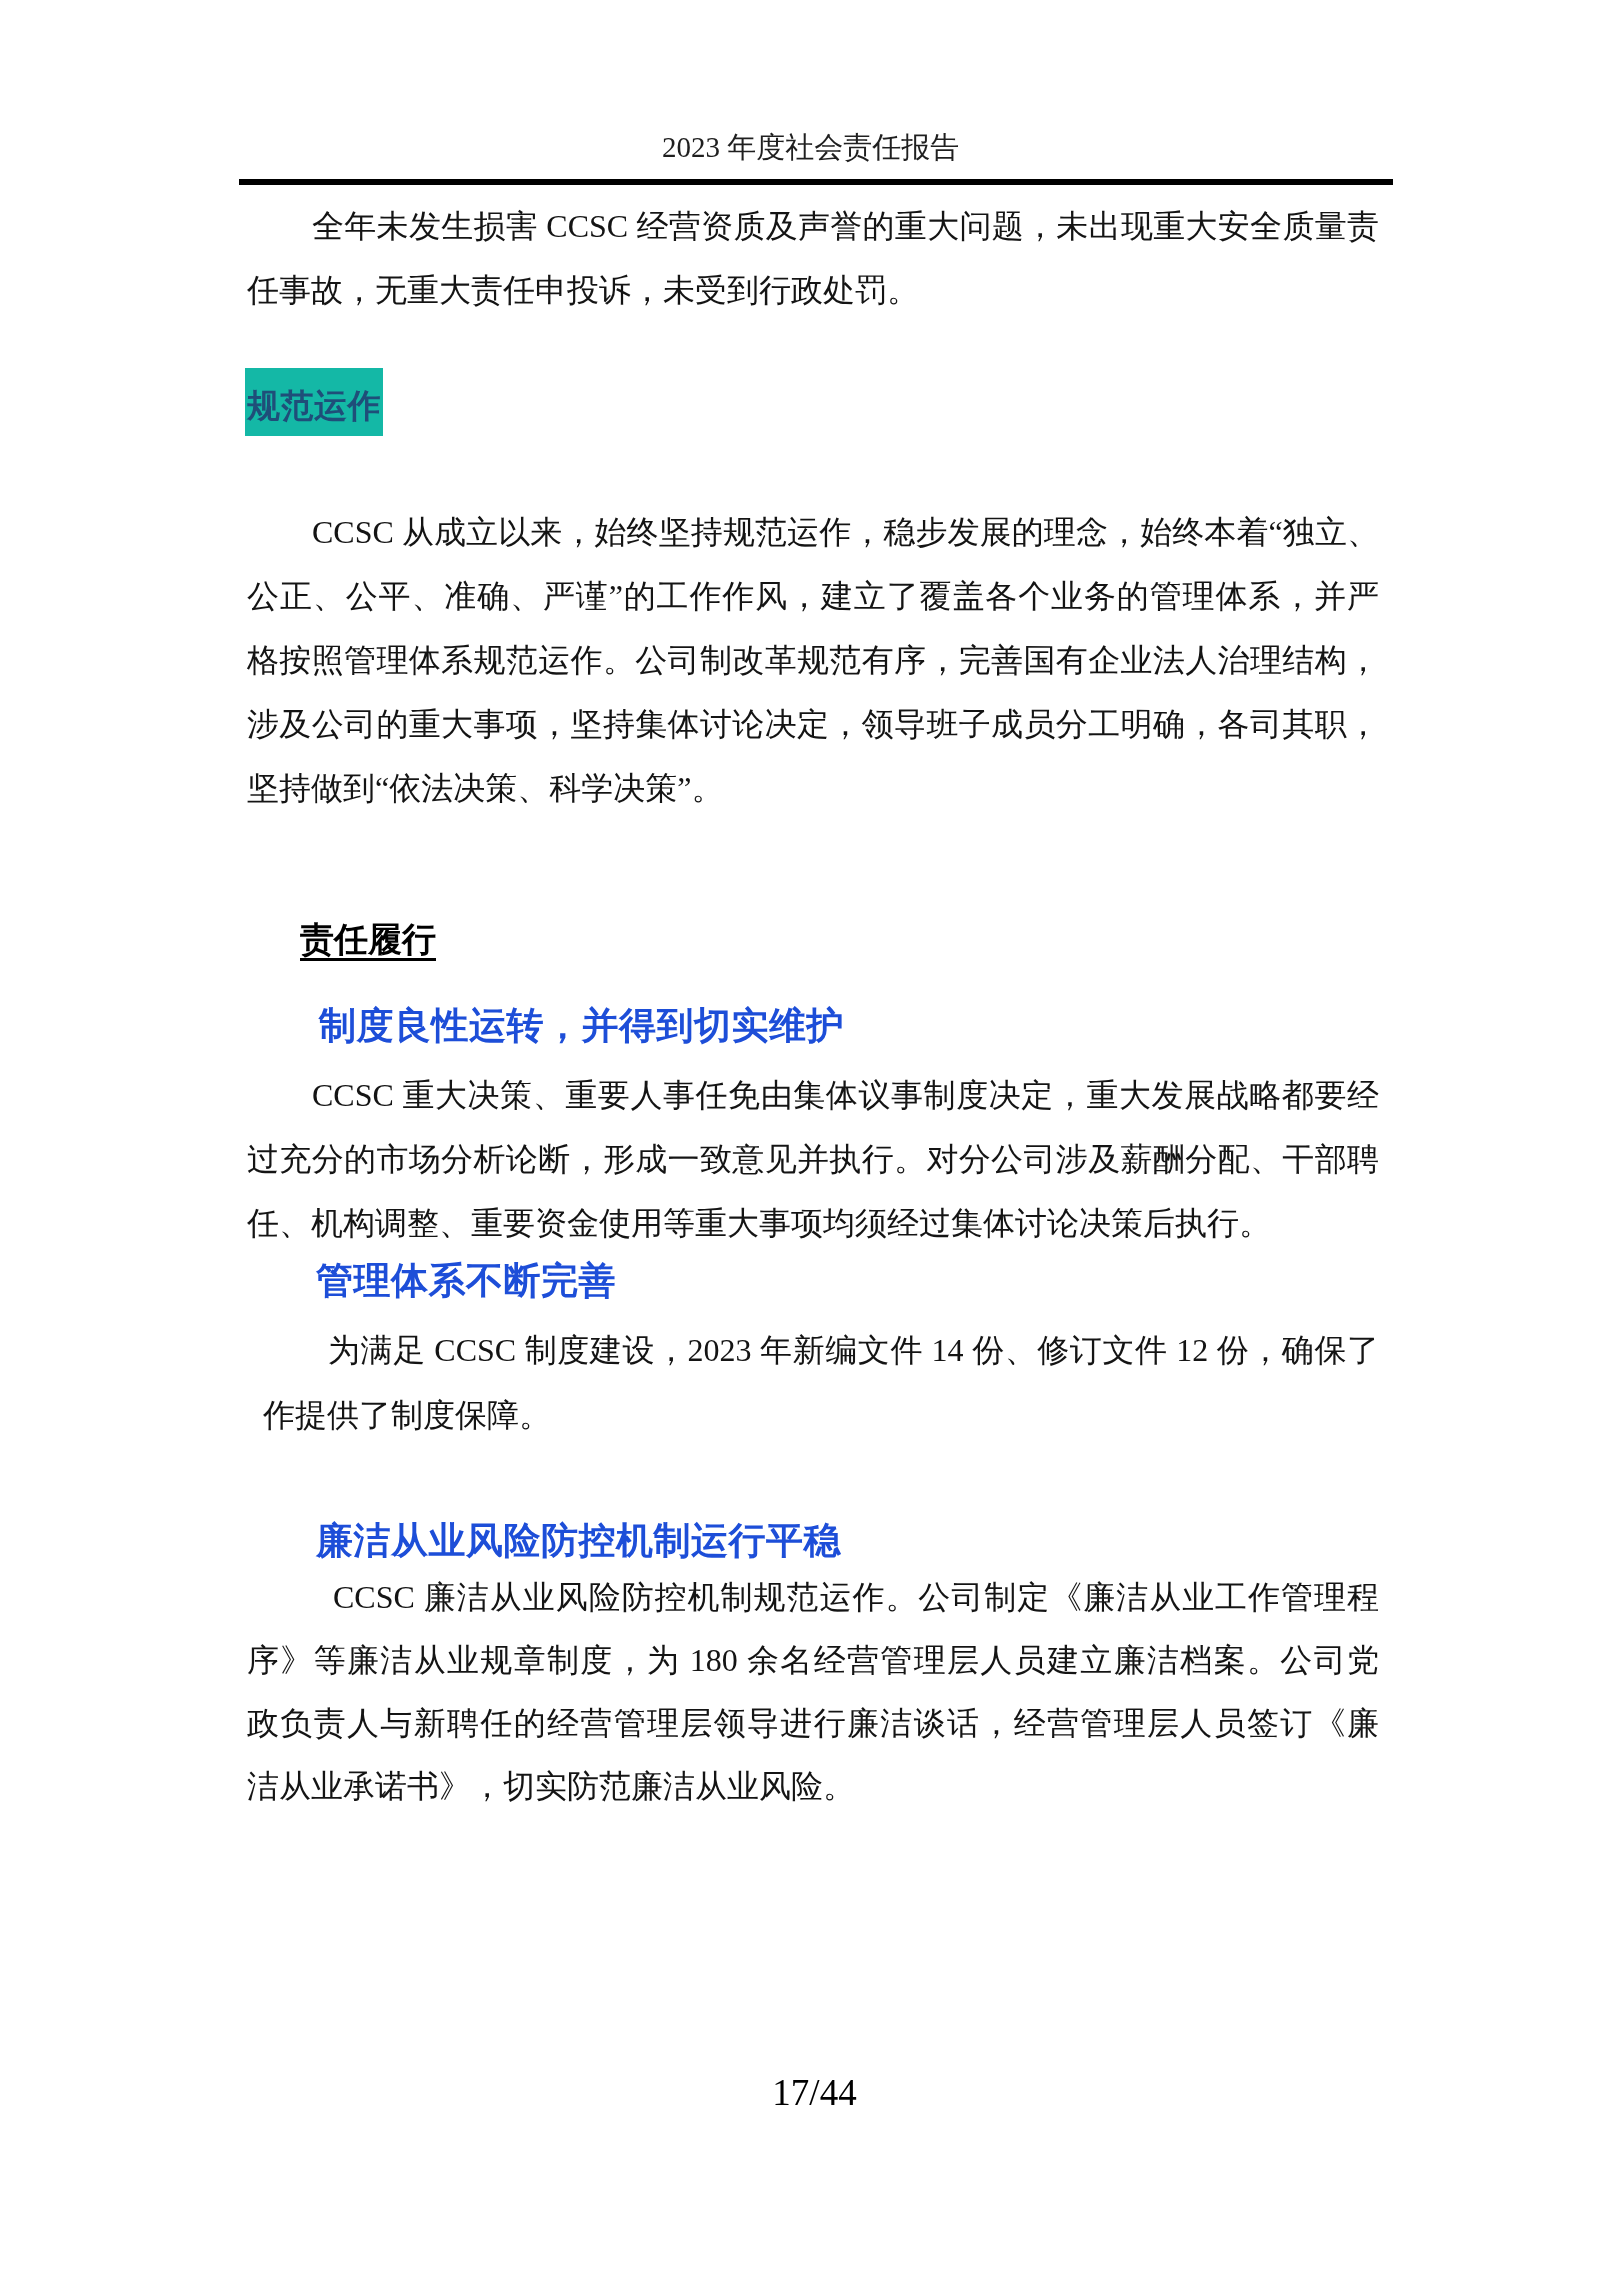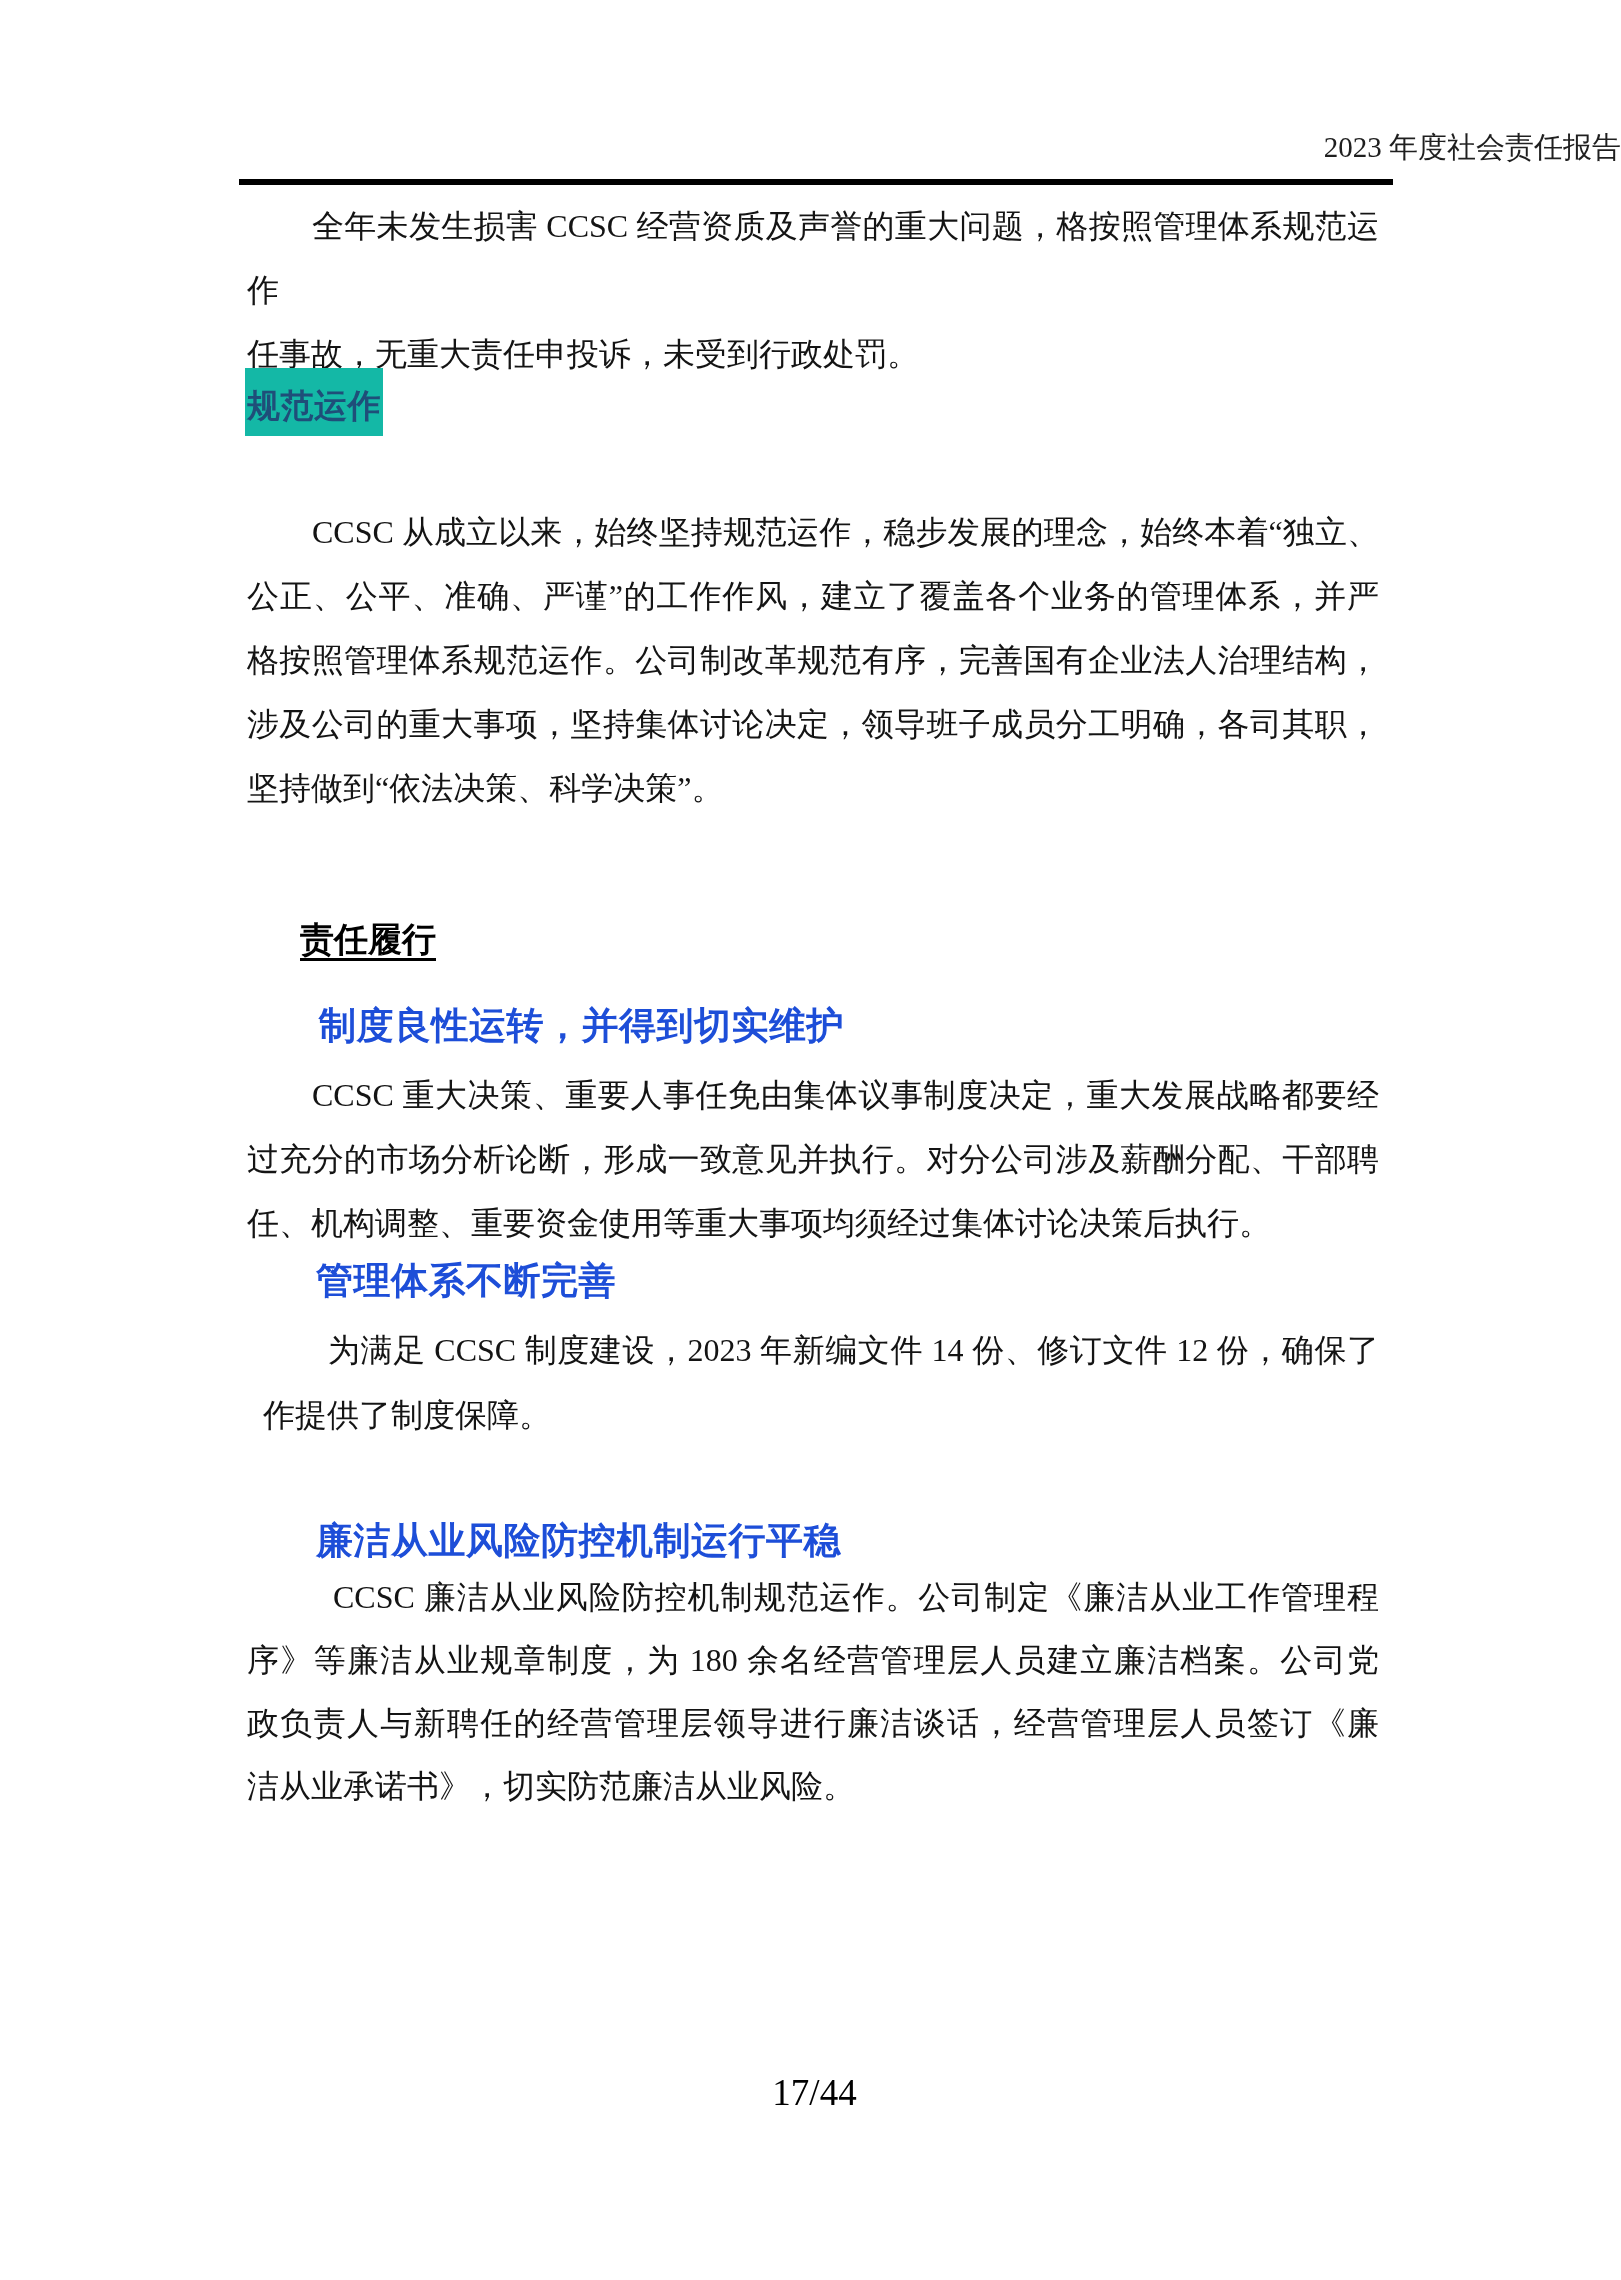--- a/index.html
+++ b/index.html
@@ -8,21 +8,21 @@
     width:1621px; height:2281px;
     margin:0 auto;
     background:#ffffff;
     font-family:"Liberation Serif", serif;
     color:#141414;
     overflow:hidden;
   }
   
   .header-title {
     position:absolute; top:130px; left:0; right:0;
-    text-align:right;
+    text-align:center;
     font-size:29px; line-height:35px;
     color:#1f1f1f;
   }
   .header-rule {
     position:absolute; top:179px; left:239px; width:1154px; height:5.9px;
     background:#000000;
   }
   
   .para {
     position:absolute; left:247px; width:1132px;
@@ -81,21 +81,21 @@
 </style>
 </head>
 <body>
 
 <div class="page">
 
   <div class="header-title">2023 年度社会责任报告</div>
   <div class="header-rule"></div>
 
   <div class="para" style="top:194px;">
-    <div class="line first">全年未发生损害 CCSC 经营资质及声誉的重大问题，格按照管理体系规范运作</div>
+    <div class="line first">全年未发生损害 CCSC 经营资质及声誉的重大问题，未出现重大安全质量责</div>
     <div class="line last">任事故，无重大责任申投诉，未受到行政处罚。</div>
   </div>
 
   <div class="section-heading">规范运作</div>
 
   <div class="para" style="top:500px;">
     <div class="line first">CCSC 从成立以来，始终坚持规范运作，稳步发展的理念，始终本着“独立、</div>
     <div class="line">公正、公平、准确、严谨”的工作作风，建立了覆盖各个业务的管理体系，并严</div>
     <div class="line">格按照管理体系规范运作。公司制改革规范有序，完善国有企业法人治理结构，</div>
     <div class="line">涉及公司的重大事项，坚持集体讨论决定，领导班子成员分工明确，各司其职，</div>

